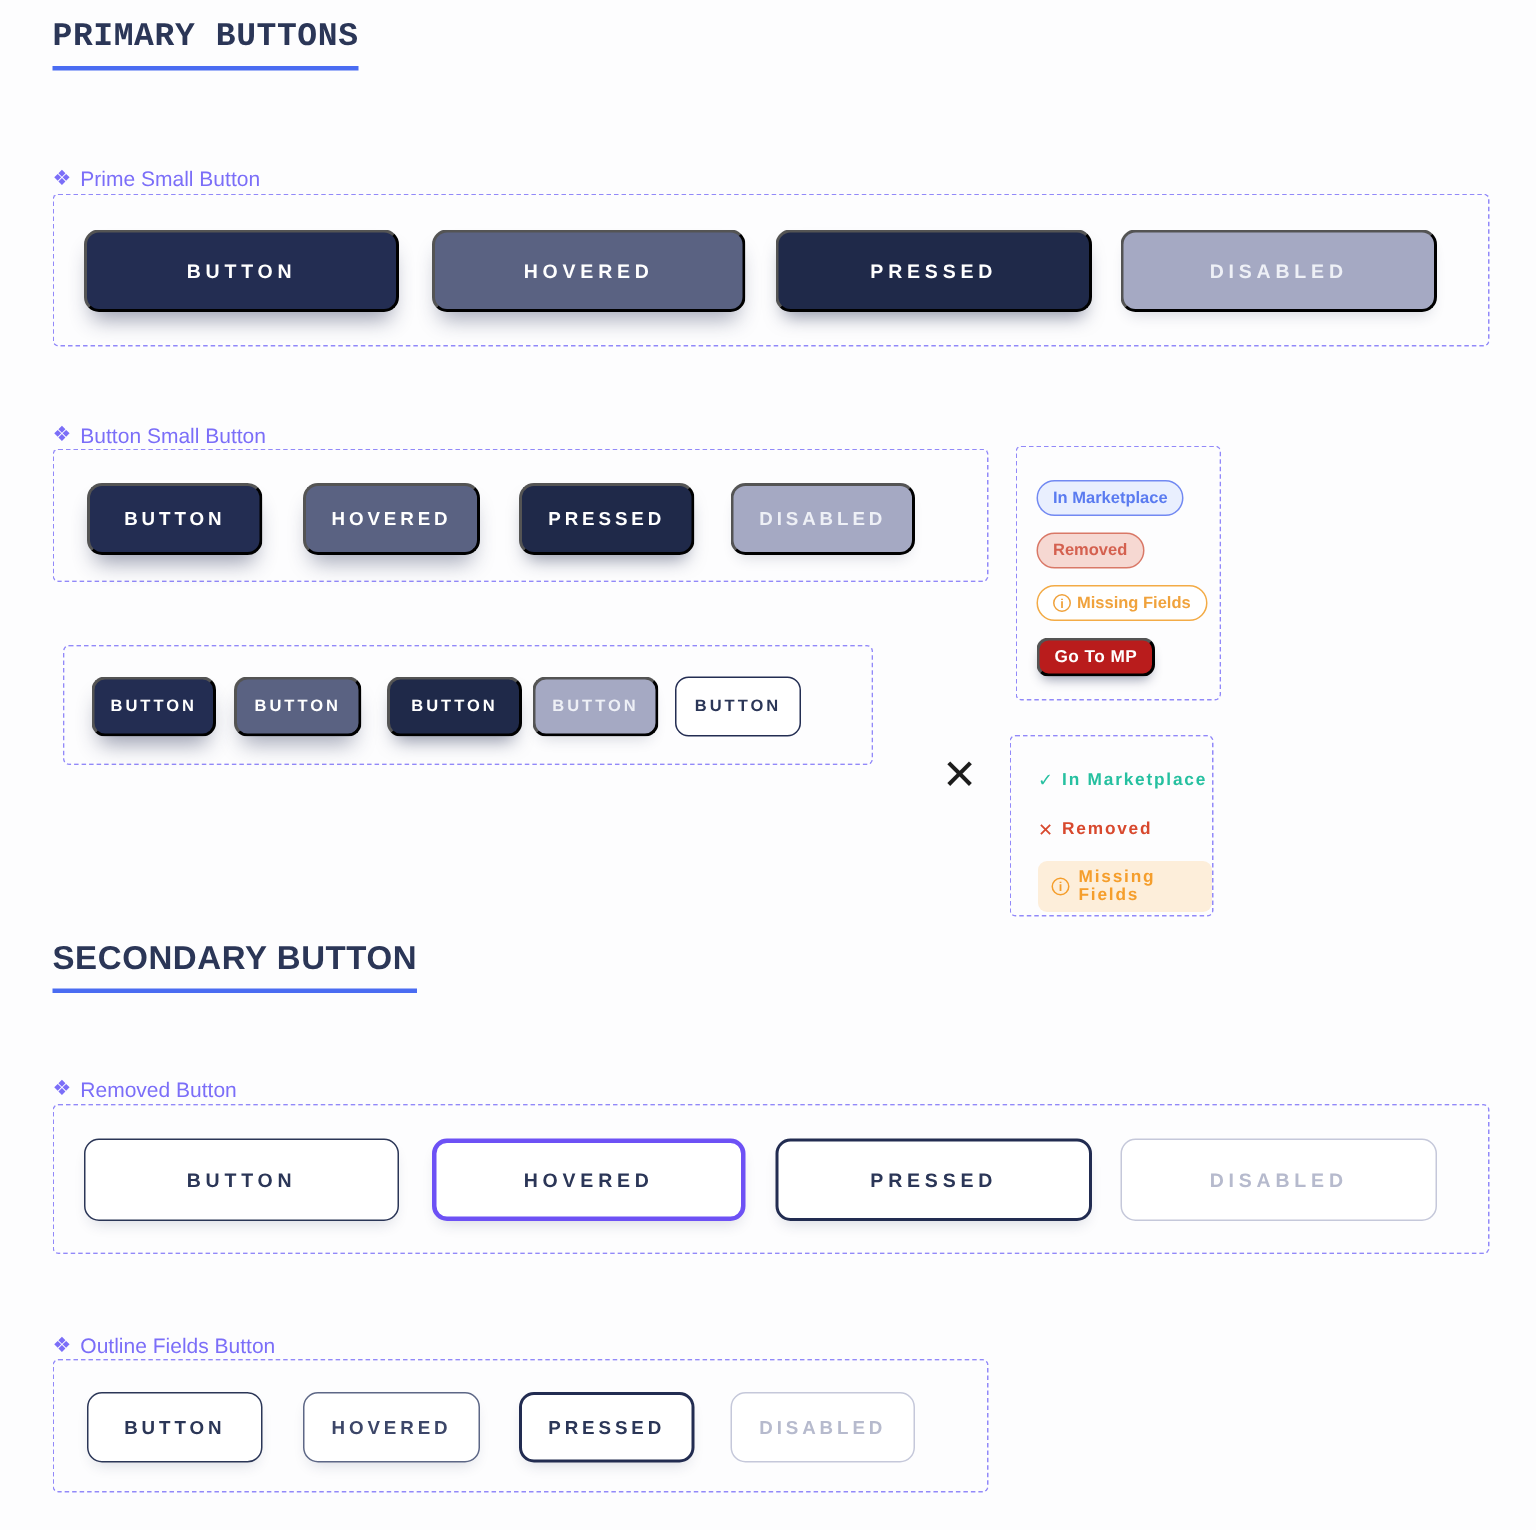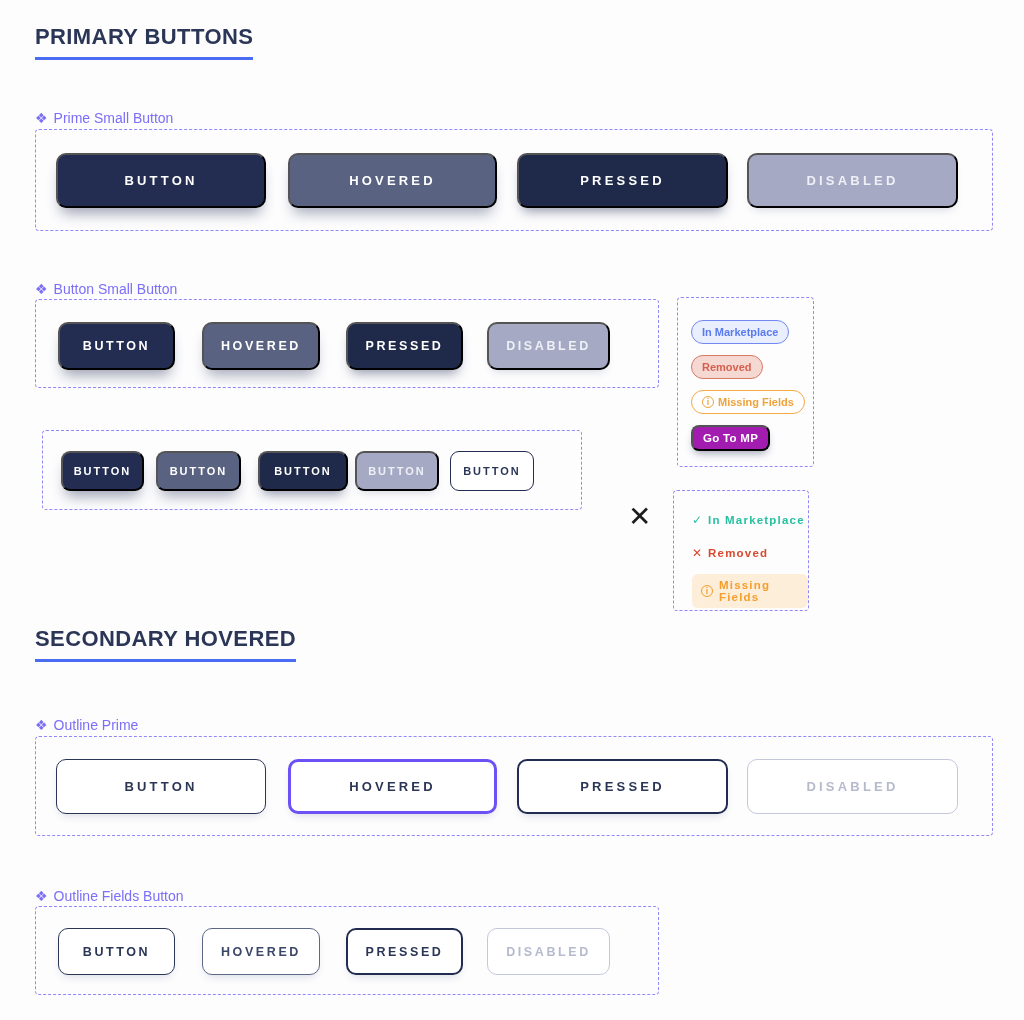--- a/index.html
+++ b/index.html
@@ -49,21 +49,21 @@
   .obtn-sm-hovered { border:1.5px solid #5d6786; color:#3c4668; }
 
   
   .pill {
     position:absolute; display:inline-flex; align-items:center; gap:4px;
     font-size:11px; font-weight:600; padding:5px 10px; border-radius:14px; cursor:pointer;
   }
   .pill-blue   { color:#5a7bf0; background:#e9effe; border:1px solid #7289f2; }
   .pill-red    { color:#d4604f; background:#f6d8d2; border:1px solid #d97867; }
   .pill-orange { color:#f0a23c; background:#ffffff; border:1.3px solid #f3ab46; }
-  .pill-dark   { color:#ffffff; background:#a21caf; border-radius:8px; font-size:11.5px; letter-spacing:0.3px; box-shadow:0 5px 8px -3px rgba(35,45,82,0.45); }
+  .pill-dark   { color:#ffffff; background:#b91c1c; border-radius:8px; font-size:11.5px; letter-spacing:0.3px; box-shadow:0 5px 8px -3px rgba(35,45,82,0.45); }
 
   
   .status-item {
     position:absolute; display:inline-flex; align-items:center; gap:6px;
     font-size:11.5px; font-weight:700; letter-spacing:1.2px;
   }
   .status-green  { color:#26c0a0; }
   .status-red    { color:#d8492e; }
   .status-orange { color:#f59e2c; background:#fdeeda; border-radius:6px; padding:5px 9px; }
 
@@ -74,21 +74,21 @@
   }
   .info-icon::before { content:"i"; }
 
   .check-icon, .x-icon { font-size:12px; font-weight:700; letter-spacing:0; }
 
   .close-mark { font-size:28px; color:#1c1c1c; font-weight:500; line-height:1; }
 </style>
 </head>
 <body>
 
-<h1 class="abs section-title" style="left:35px; top:24px;">PRIMARY BUTTONS</h1>
+<h1 class="abs section-title" style="left:35px; top:12px;font-family:Liberation Mono, monospace;">PRIMARY BUTTONS</h1>
 
 <div class="abs group-label" style="left:35px; top:110px;">
   <span class="marker">❖</span>
   <span>Prime Small Button</span>
 </div>
 <div class="abs dashed-box" style="left:35px; top:129px; width:958px; height:102px;">
   <button class="btn btn-navy" style="left:20px;  top:23px; width:210px; height:55px;">BUTTON</button>
   <button class="btn btn-hovered" style="left:252px; top:23px; width:209px; height:55px;">HOVERED</button>
   <button class="btn btn-pressed" style="left:481px; top:23px; width:211px; height:55px;">PRESSED</button>
   <button class="btn btn-disabled" style="left:711px; top:23px; width:211px; height:55px;">DISABLED</button>
@@ -133,25 +133,25 @@
   <span class="status-item status-red" style="left:18px; top:55px;">
     <span class="x-icon">✕</span>
     <span>Removed</span>
   </span>
   <span class="status-item status-orange" style="left:18px; top:83px;">
     <i class="info-icon"></i>
     <span>Missing Fields</span>
   </span>
 </div>
 
-<h1 class="abs section-title" style="left:35px; top:626px;">SECONDARY HOVERED</h1>
+<h1 class="abs section-title" style="left:35px; top:626px;">SECONDARY BUTTON</h1>
 
 <div class="abs group-label" style="left:35px; top:717px;">
   <span class="marker">❖</span>
-  <span>Outline Prime</span>
+  <span>Removed Button</span>
 </div>
 <div class="abs dashed-box" style="left:35px; top:736px; width:958px; height:100px;">
   <button class="obtn obtn-normal" style="left:20px;  top:22px; width:210px; height:55px;">BUTTON</button>
   <button class="obtn obtn-hovered" style="left:252px; top:22px; width:209px; height:55px;">HOVERED</button>
   <button class="obtn obtn-pressed" style="left:481px; top:22px; width:211px; height:55px;">PRESSED</button>
   <button class="obtn obtn-disabled" style="left:711px; top:22px; width:211px; height:55px;">DISABLED</button>
 </div>
 
 <div class="abs group-label" style="left:35px; top:888px;">
   <span class="marker">❖</span>

